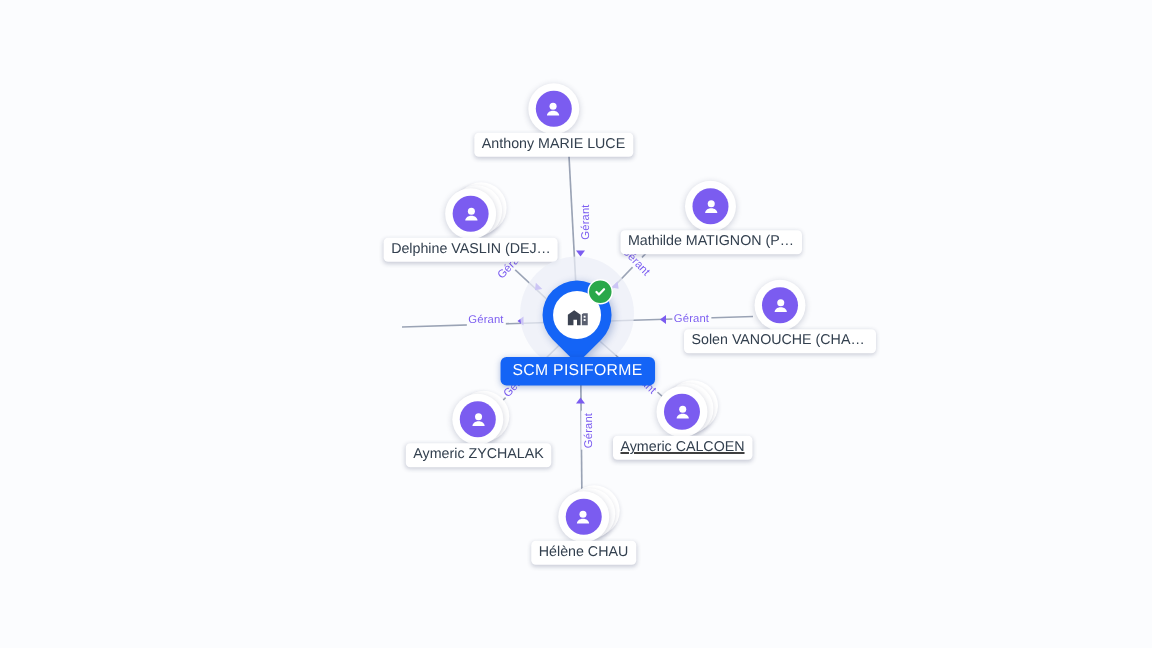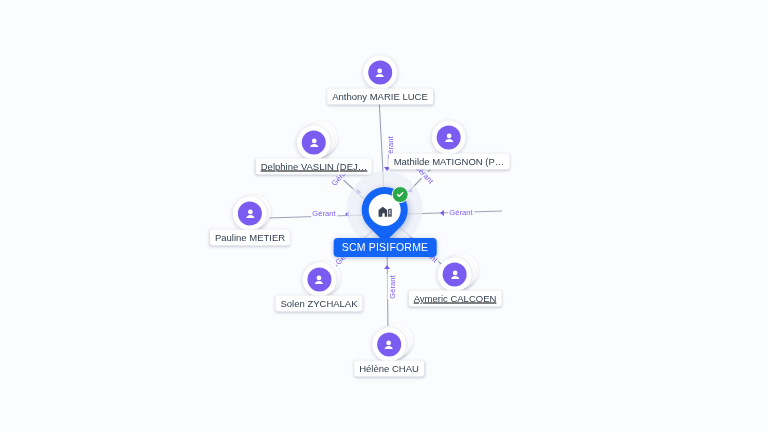--- a/index.html
+++ b/index.html
@@ -224,93 +224,92 @@
 
   <div class="edge-label" style="left:345px; top:255px; transform: translate(-50%,-50%) rotate(-46deg);">Gérant</div>
   <div class="edge-arrow right" style="left:357px; top:242px; transform: rotate(134deg);"></div>
 
   <div class="edge-label" style="left:428px; top:253px; transform: translate(-50%,-50%) rotate(44deg);">Gérant</div>
   <div class="edge-arrow left" style="left:412px; top:240px; transform: rotate(-136deg);"></div>
 
   <div class="edge-label" style="left:392px; top:287px; transform: translate(-50%,-50%) rotate(-90deg);">Gérant</div>
   <div class="edge-arrow left" style="left:385px; top:264px; transform: rotate(90deg);"></div>
 
-  <div class="node" style="left:380px; top:79px;">
+  <div class="node" style="left:369px; top:79px;">
     <div class="avatar-wrap">
       <div class="avatar-ring">
         <div class="avatar-circle">
           <svg width="13" height="13" viewBox="0 0 16 16" fill="#ffffff">
             <circle cx="8" cy="5.4" r="2.9"></circle>
             <path d="M8 9.1c-3 0-5 1.9-5 3.8h10c0-1.9-2-3.8-5-3.8z"></path>
           </svg>
         </div>
       </div>
     </div>
     <div class="node-label">Anthony MARIE LUCE</div>
   </div>
 
-  <div class="node" style="left:314px; top:149px;text-decoration:underline;">
+  <div class="node" style="left:314px; top:149px;">
     <div class="avatar-wrap">
       <div class="stack-ring s3"></div>
       <div class="stack-ring s2"></div>
       <div class="avatar-ring">
         <div class="avatar-circle">
           <svg width="13" height="13" viewBox="0 0 16 16" fill="#ffffff">
             <circle cx="8" cy="5.4" r="2.9"></circle>
             <path d="M8 9.1c-3 0-5 1.9-5 3.8h10c0-1.9-2-3.8-5-3.8z"></path>
           </svg>
         </div>
       </div>
     </div>
     <div class="node-label">Delphine VASLIN (DEJ…</div>
   </div>
 
-  <div class="node" style="left:449px; top:144px;">
+  <div class="node" style="left:474px; top:144px;">
     <div class="avatar-wrap">
       <div class="avatar-ring">
         <div class="avatar-circle">
           <svg width="13" height="13" viewBox="0 0 16 16" fill="#ffffff">
             <circle cx="8" cy="5.4" r="2.9"></circle>
             <path d="M8 9.1c-3 0-5 1.9-5 3.8h10c0-1.9-2-3.8-5-3.8z"></path>
           </svg>
         </div>
       </div>
     </div>
     <div class="node-label">Mathilde MATIGNON (P…</div>
   </div>
 
-  <div class="node" style="left:250px; top:220px;">
+
+  <div class="node" style="left:520px; top:210px;">
+    <div class="avatar-wrap">
+      <div class="avatar-ring">
+        <div class="avatar-circle">
+          <svg width="13" height="13" viewBox="0 0 16 16" fill="#ffffff">
+            <circle cx="8" cy="5.4" r="2.9"></circle>
+            <path d="M8 9.1c-3 0-5 1.9-5 3.8h10c0-1.9-2-3.8-5-3.8z"></path>
+          </svg>
+        </div>
+      </div>
+    </div>
+    <div class="node-label">Solen VANOUCHE (CHAU…</div>
+  </div>
+
+  <div class="node" style="left:319px; top:286px;">
     <div class="avatar-wrap">
       <div class="stack-ring s2"></div>
       <div class="avatar-ring">
         <div class="avatar-circle">
           <svg width="13" height="13" viewBox="0 0 16 16" fill="#ffffff">
             <circle cx="8" cy="5.4" r="2.9"></circle>
             <path d="M8 9.1c-3 0-5 1.9-5 3.8h10c0-1.9-2-3.8-5-3.8z"></path>
           </svg>
         </div>
       </div>
     </div>
-    <div class="node-label">Pauline METIER</div>
-  </div>
-
-
-  <div class="node" style="left:319px; top:286px;">
-    <div class="avatar-wrap">
-      <div class="stack-ring s2"></div>
-      <div class="avatar-ring">
-        <div class="avatar-circle">
-          <svg width="13" height="13" viewBox="0 0 16 16" fill="#ffffff">
-            <circle cx="8" cy="5.4" r="2.9"></circle>
-            <path d="M8 9.1c-3 0-5 1.9-5 3.8h10c0-1.9-2-3.8-5-3.8z"></path>
-          </svg>
-        </div>
-      </div>
-    </div>
-    <div class="node-label">Solen ZYCHALAK</div>
+    <div class="node-label">Aymeric ZYCHALAK</div>
   </div>
 
   <div class="node" style="left:455px; top:281px;text-decoration:underline;">
     <div class="avatar-wrap">
       <div class="stack-ring s3"></div>
       <div class="stack-ring s2"></div>
       <div class="avatar-ring">
         <div class="avatar-circle">
           <svg width="13" height="13" viewBox="0 0 16 16" fill="#ffffff">
             <circle cx="8" cy="5.4" r="2.9"></circle>

